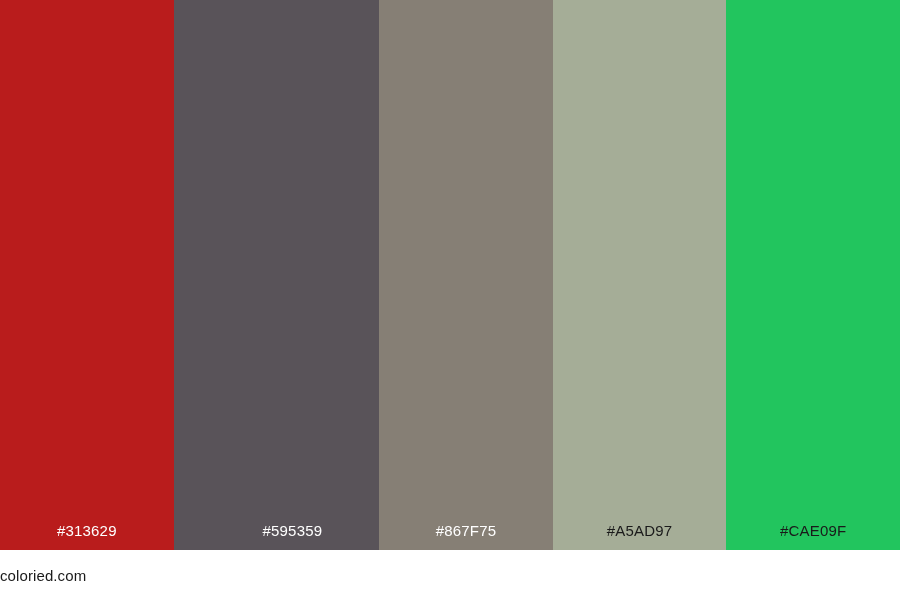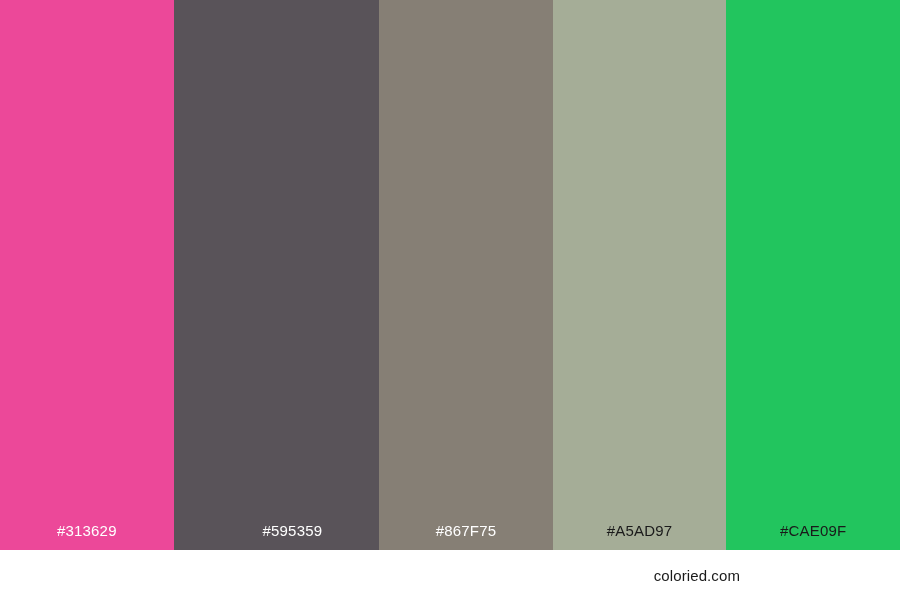--- a/index.html
+++ b/index.html
@@ -47,39 +47,39 @@
     padding-bottom: 12px;
     user-select: none;
   }
   #footer-bar {
     width: 740px;
     height: 50px;
     flex: 0 0 50px;
     background: #ffffff;
     display: flex;
     align-items: center;
-    justify-content: flex-end;
+    justify-content: flex-start;
   }
   #footer-credit {
     font-family: "Liberation Sans", sans-serif;
     font-size: 15px;
     font-weight: 400;
     color: #1a1a1a;
     letter-spacing: 0.1px;
     line-height: 1;
   }
 </style>
 </head>
 <body>
 
 <div id="palette-page">
 
   <div id="swatch-strip">
 
-    <div class="swatch" style="background-color: #ec4899;">
+    <div class="swatch" style="background-color: #b91c1c;">
       <span class="swatch-label" style="color: rgb(255, 255, 255);">#313629</span>
     </div>
 
     <div class="swatch" style="background-color: rgb(89, 83, 89); padding-left: 32px;">
       <span class="swatch-label" style="color: rgb(255, 255, 255);">#595359</span>
     </div>
 
     <div class="swatch" style="background-color: rgb(134, 127, 117);">
       <span class="swatch-label" style="color: rgb(255, 255, 255); margin-top: 40px;">#867F75</span>
     </div>

